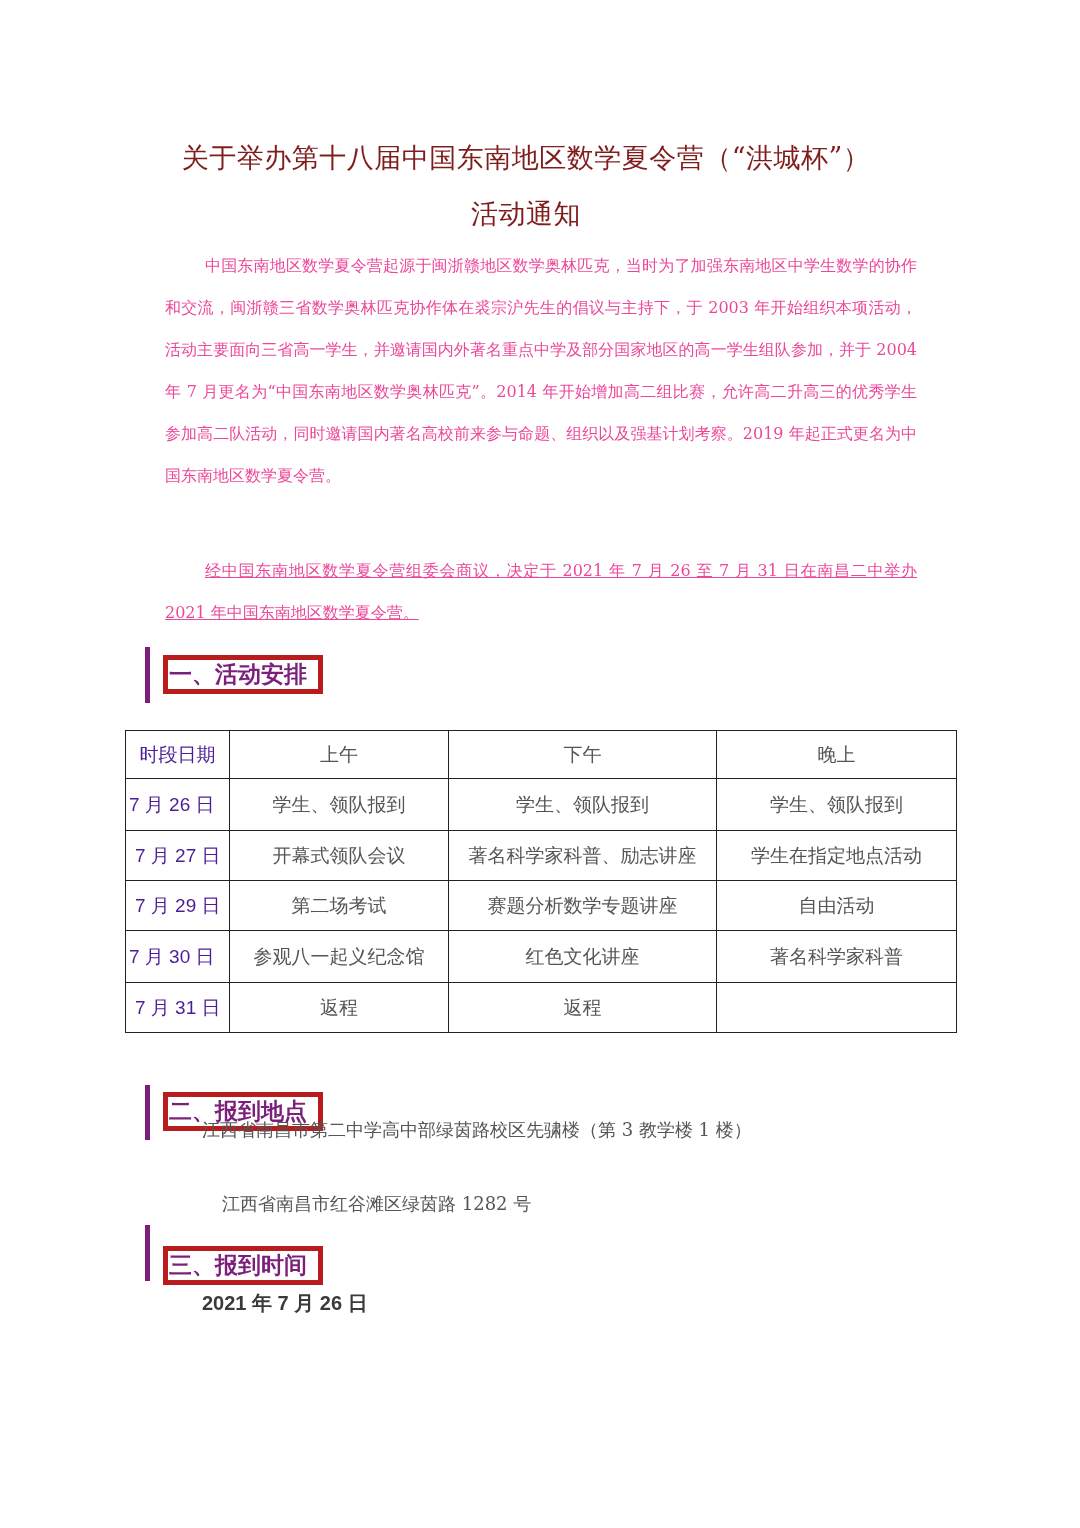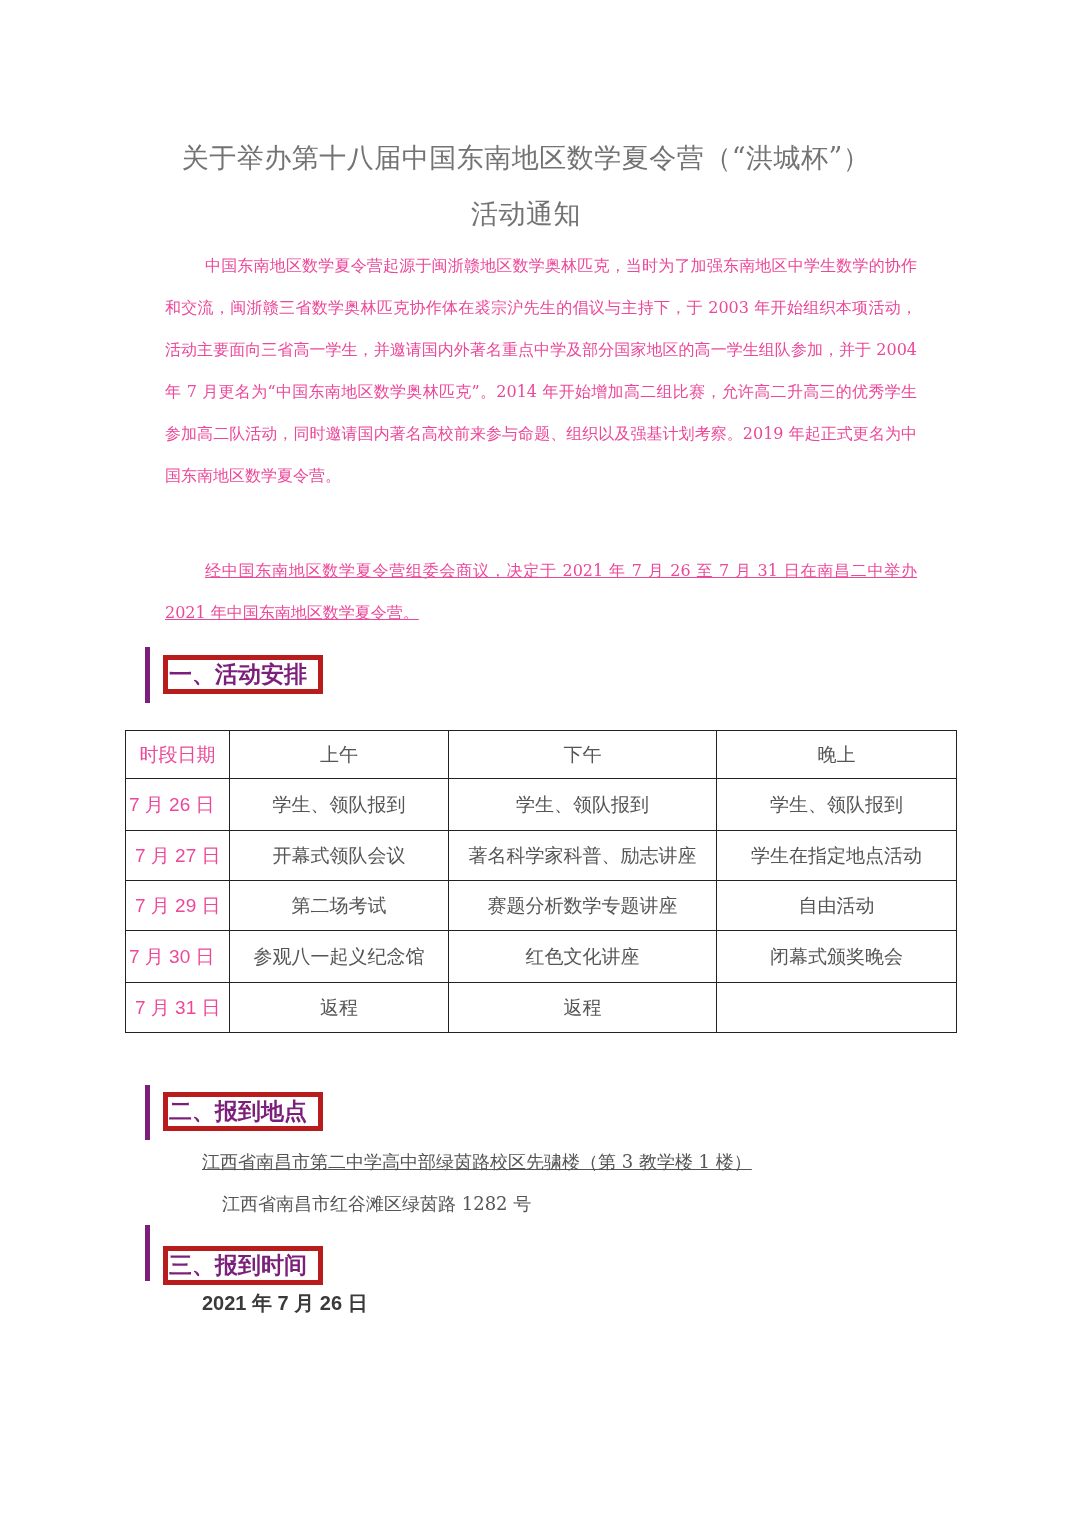--- a/index.html
+++ b/index.html
@@ -1,41 +1,41 @@
 <!DOCTYPE html>
 <html><head>
 <meta charset="utf-8">
 <style>
   html, body { margin: 0; padding: 0; background: #ffffff; }
   body { width: 1080px; height: 1528px; position: relative; overflow: hidden;
          font-family: "DejaVu Serif", "Liberation Serif", serif; color: #333333; }
   .title { position: absolute; left: 0; width: 1052px; text-align: center;
-           font-size: 27px; color: #737373; letter-spacing: 0.5px; }
+           font-size: 27px; color: #7f1d1d; letter-spacing: 0.5px; }
   .title.l1 { top: 140px; }
   .title.l2 { top: 196px; }
   .para { position: absolute; left: 165px; width: 752px; font-size: 16px; line-height: 42px;
           color: #ec4899; text-align: justify; text-indent: 40px; margin: 0; }
   .p1 { top: 245px; }
   .p2 { top: 550px; text-decoration: underline; }
   .section { position: absolute; left: 145px; }
   .section .bar { position: absolute; left: 0; top: 0; width: 5px; background: #7b1f7a; }
   .section .box { position: absolute; left: 18px; border: 5px solid #b91c1c; background: #ffffff;
                   font-family: "DejaVu Sans", "Liberation Sans", sans-serif; font-weight: bold;
                   font-size: 23px; color: #7b1f7a; line-height: 29px; padding: 0 0 0 1px; white-space: nowrap; }
   .sec1 { top: 647px; } .sec1 .bar { height: 56px; } .sec1 .box { top: 8px; width: 149px; }
   .sec2 { top: 1085px; } .sec2 .bar { height: 55px; } .sec2 .box { top: 7px; width: 149px; }
   .sec3 { top: 1225px; } .sec3 .bar { height: 56px; } .sec3 .box { top: 21px; width: 149px; }
   table.sched { position: absolute; left: 125px; top: 730px; border-collapse: collapse;
                 font-size: 19px; color: #555555; }
   table.sched td { border: 1.5px solid #222222; text-align: center; padding: 0; }
-  table.sched td.date { font-family: "Liberation Sans", sans-serif; text-align: left; padding-left: 3px; color: #ec4899; }
+  table.sched td.date { font-family: "Liberation Sans", sans-serif; text-align: left; padding-left: 3px; color: #4c1d95; }
   table.sched td.date.ind { padding-left: 9px; }
   table.sched tr.hdr td.date { text-align: center; padding-left: 0; font-family: "DejaVu Serif", serif; }
   .addr { position: absolute; left: 202px; font-size: 18px; color: #555555; }
-  .a1 { top: 1150px; text-decoration: underline; }
+  .a1 { top: 1118px; }
   .a2 { top: 1192px; margin-left: 20px; }
   .regtime { position: absolute; left: 202px; top: 1290px; font-size: 20px; color: #3a3a3a;
              font-family: "Liberation Sans", sans-serif; font-weight: bold; }
 </style>
 </head>
 <body>
 
 <div class="title l1">关于举办第十八届中国东南地区数学夏令营（“洪城杯”）</div>
 <div class="title l2">活动通知</div>
 
@@ -76,21 +76,21 @@
   <tr style="height:50px">
     <td class="date ind">7 月 29 日</td>
     <td>第二场考试</td>
     <td>赛题分析数学专题讲座</td>
     <td>自由活动</td>
   </tr>
   <tr style="height:52px">
     <td class="date">7 月 30 日</td>
     <td>参观八一起义纪念馆</td>
     <td>红色文化讲座</td>
-    <td>闭幕式颁奖晚会</td>
+    <td>著名科学家科普</td>
   </tr>
   <tr style="height:50px">
     <td class="date ind">7 月 31 日</td>
     <td>返程</td>
     <td>返程</td>
     <td></td>
   </tr>
 </tbody>
   </table>
 

